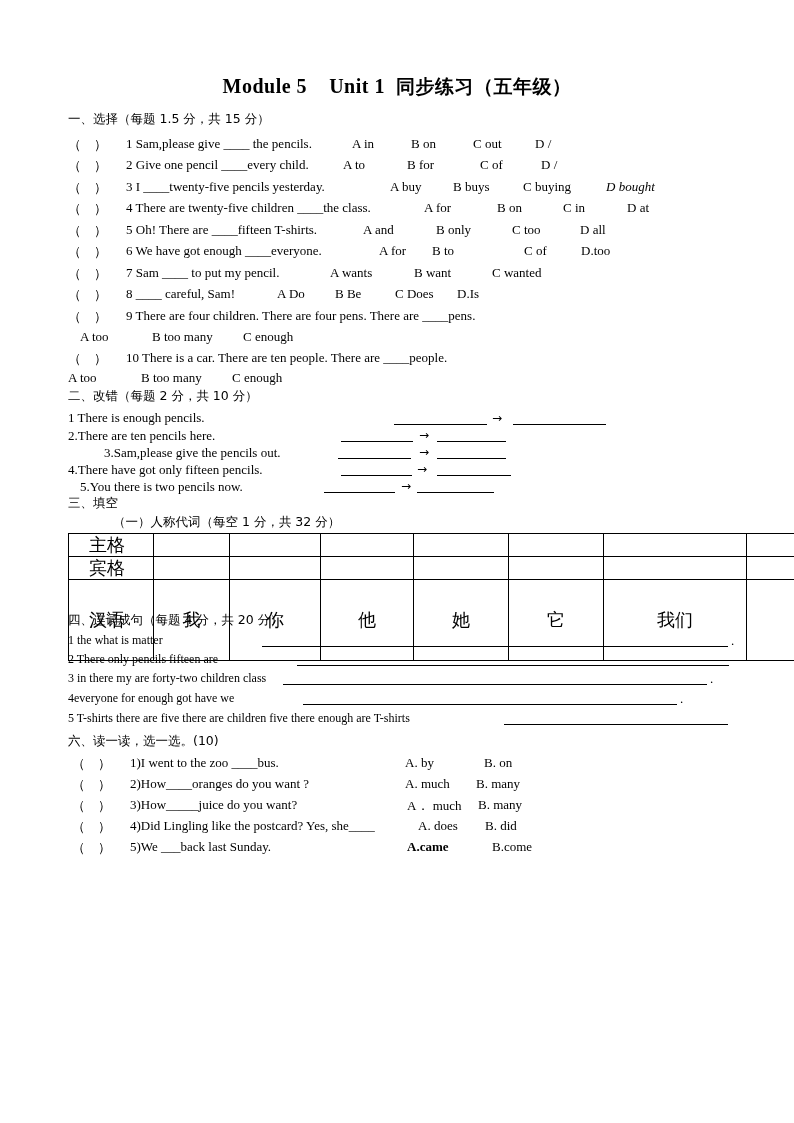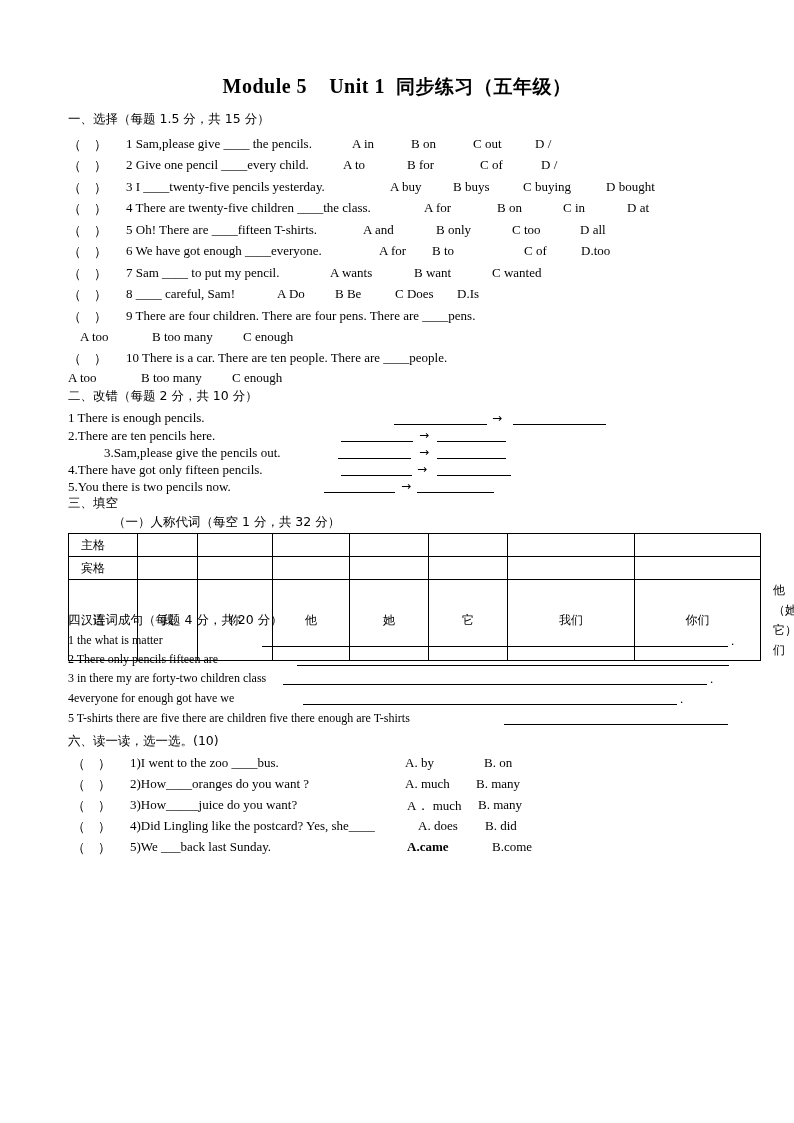--- a/index.html
+++ b/index.html
@@ -67,22 +67,22 @@
     left: 68px;
     top: 533px;
     width: 649px;
     border-collapse: collapse;
     table-layout: fixed;
   }
   table.pron td {
     border: 1.1px solid #000;
     height: 22px;
     font-family: "DejaVu Sans", sans-serif;
-    font-size: 12px;
-    padding: 0 12px;
+    font-size: 18px;
+    padding: 0 20px;
     text-align: center;
     vertical-align: middle;
     line-height: 20px;
   }
   table.pron td.lbl { text-align: left; }
 </style>
 </head>
 <body>
 
 <div class="page">
@@ -107,21 +107,21 @@
   <div class="opt" style="left:343px; top:157px;">A to</div>
   <div class="opt" style="left:407px; top:157px;">B for</div>
   <div class="opt" style="left:480px; top:157px;">C of</div>
   <div class="opt" style="left:541px; top:157px;">D /</div>
 
   <div class="row" style="left:68px; top:179px;">（&nbsp;&nbsp;&nbsp;&nbsp;）</div>
   <div class="row" style="left:126px; top:179px;">3 I ____twenty-five pencils yesterday.</div>
   <div class="opt" style="left:390px; top:179px;">A buy</div>
   <div class="opt" style="left:453px; top:179px;">B buys</div>
   <div class="opt" style="left:523px; top:179px;">C buying</div>
-  <div class="opt" style="left:606px; top:179px;">D bought</div>
+  <div class="opt" style="left:606px; top:179px;font-style:italic;">D bought</div>
 
   <div class="row" style="left:68px; top:200px;">（&nbsp;&nbsp;&nbsp;&nbsp;）</div>
   <div class="row" style="left:126px; top:200px;">4 There are twenty-five children ____the class.</div>
   <div class="opt" style="left:424px; top:200px;">A for</div>
   <div class="opt" style="left:497px; top:200px;">B on</div>
   <div class="opt" style="left:563px; top:200px;">C in</div>
   <div class="opt" style="left:627px; top:200px;">D at</div>
 
   <div class="row" style="left:68px; top:222px;">（&nbsp;&nbsp;&nbsp;&nbsp;）</div>
   <div class="row" style="left:126px; top:222px;">5 Oh! There are ____fifteen T-shirts.</div>
@@ -177,21 +177,21 @@
   <div class="row" style="left:68px; top:445px;margin-left:36px;">3.Sam,please give the pencils out.</div>
   <div class="uline" style="left:338px; top:458px; width:73px;"></div>
   <div class="arrow" style="left:419px; top:446px;">→</div>
   <div class="uline" style="left:437px; top:458px; width:69px;"></div>
 
   <div class="row" style="left:68px; top:462px;">4.There have got only fifteen pencils.</div>
   <div class="uline" style="left:341px; top:475px; width:71px;"></div>
   <div class="arrow" style="left:417px; top:463px;">→</div>
   <div class="uline" style="left:437px; top:475px; width:74px;"></div>
 
-  <div class="row" style="left:68px; top:479px;text-align:center;">5.You there is two pencils now.</div>
+  <div class="row" style="left:80px; top:479px;text-align:center;">5.You there is two pencils now.</div>
   <div class="uline" style="left:324px; top:492px; width:71px;"></div>
   <div class="arrow" style="left:401px; top:480px;">→</div>
   <div class="uline" style="left:417px; top:492px; width:77px;"></div>
 
   <div class="sec-head" style="left:68px; top:495px;">三、填空</div>
   <div class="sec-head" style="left:68px; top:514px;margin-left:45px;">（一）人称代词（每空 1 分，共 32 分）</div>
 
   <table class="pron">
     <tbody>
         <tr>

